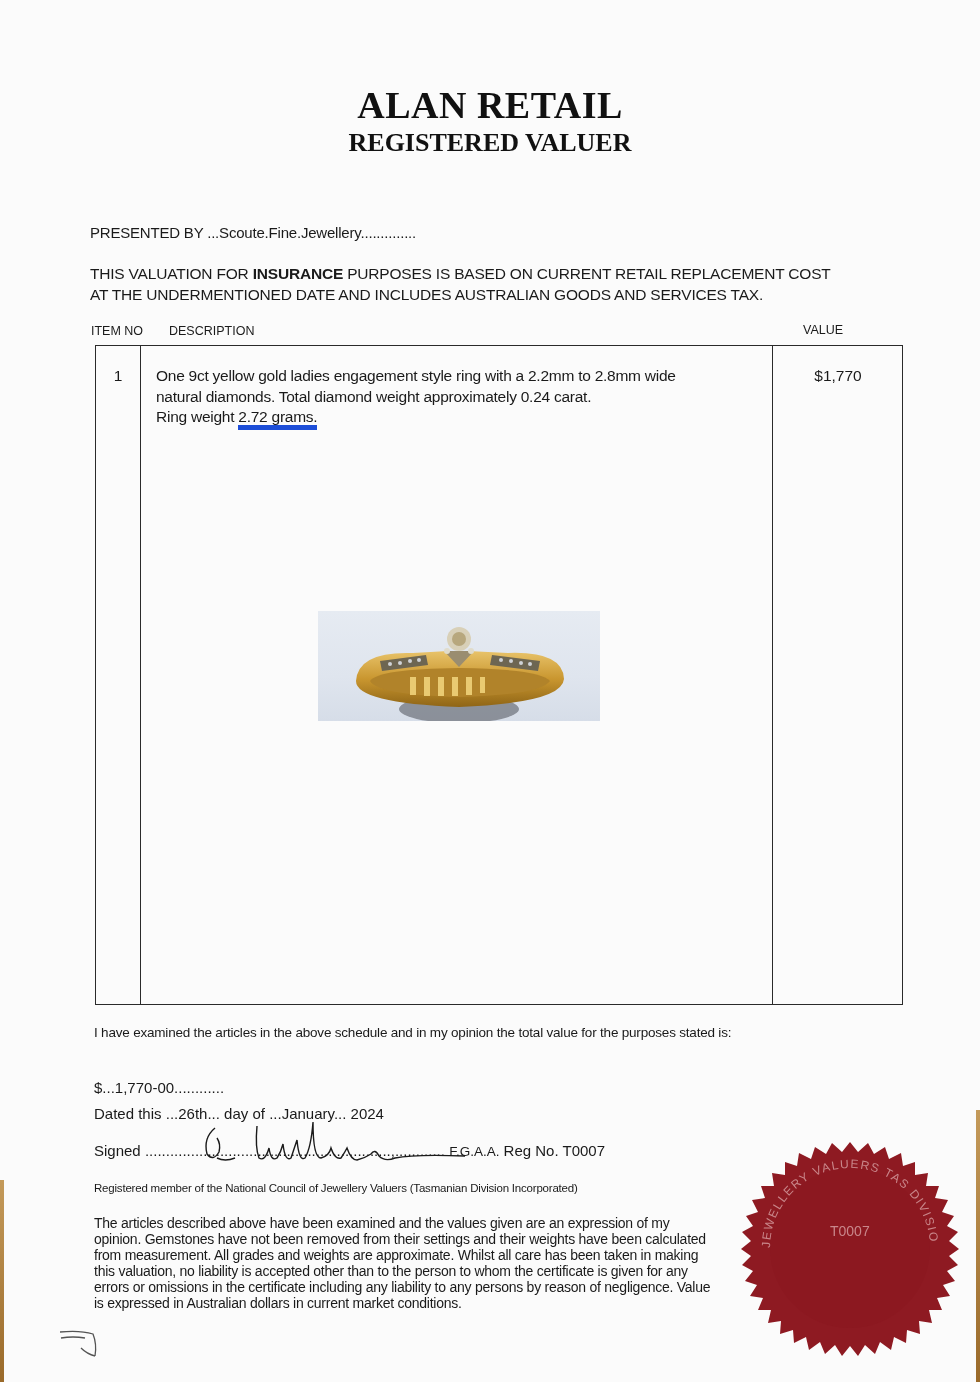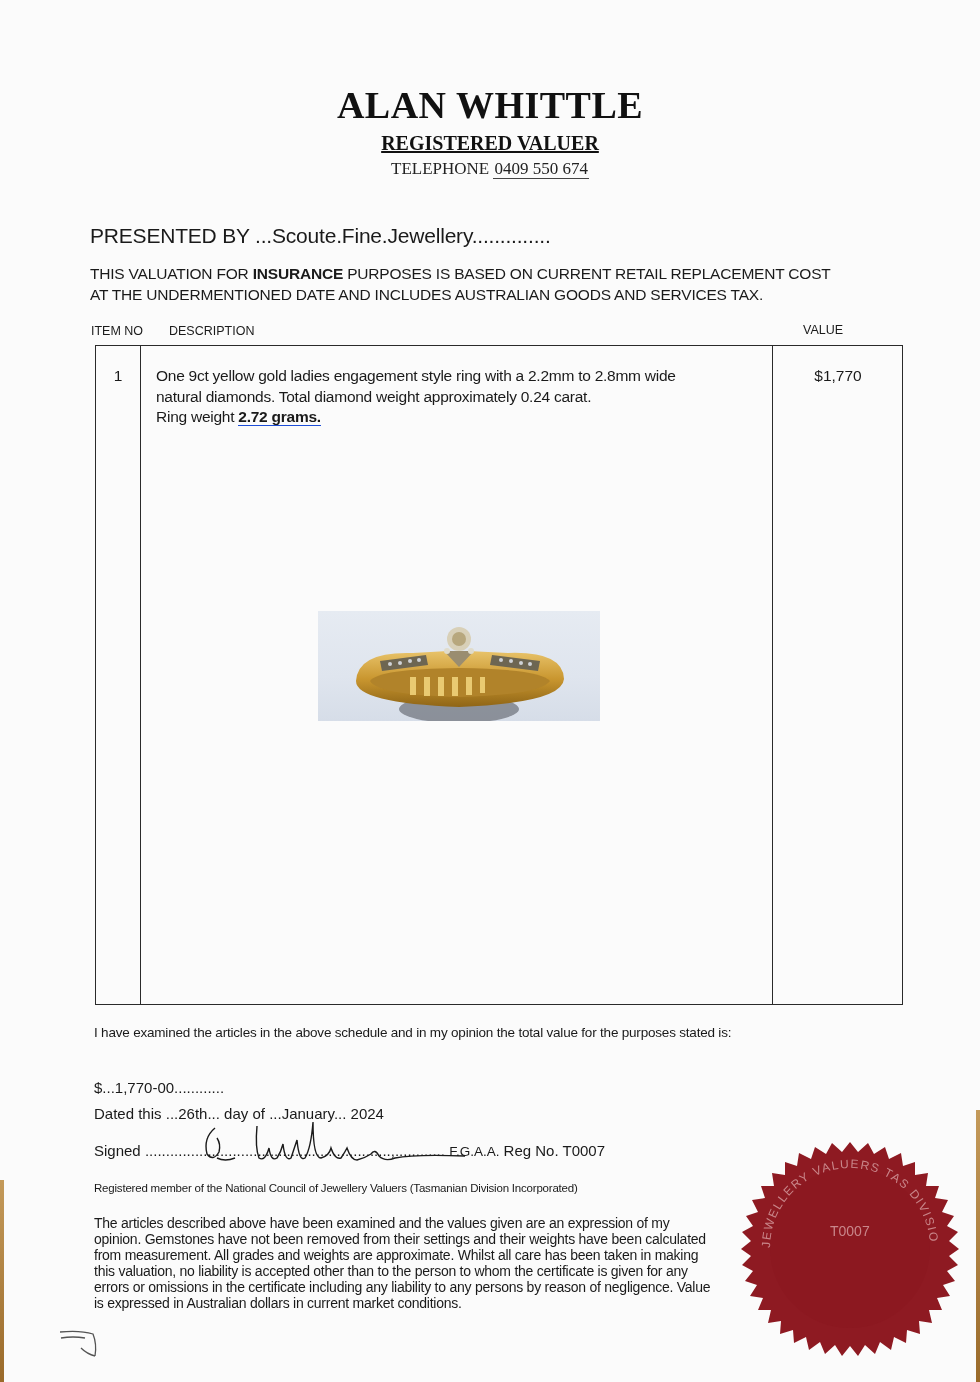--- a/index.html
+++ b/index.html
@@ -8,37 +8,37 @@
       background: #fbfbfb;
       position: relative;
       font-family: "Liberation Sans", sans-serif;
       color: #1a1a1a;
     }
     .edge-left { position: absolute; left: 0; top: 1180px; width: 4px; height: 202px; background: linear-gradient(#c49a5a, #9a6a2a); }
     .edge-right { position: absolute; right: 0; top: 1110px; width: 4px; height: 272px; background: linear-gradient(#c49a5a, #9a6a2a); }
 
     .header { position: absolute; left: 0; top: 84px; width: 980px; text-align: center; font-family: "Liberation Serif", serif; }
     .header .name { font-size: 38px; font-weight: bold; letter-spacing: 0.5px; line-height: 42px; color: #111; }
-    .header .role { font-size: 20px; font-weight: bold; line-height: 30px; margin-top: 2px; color: #111; text-decoration: underline; }
+    .header .role { font-size: 26px; font-weight: bold; line-height: 30px; margin-top: 2px; color: #111; }
     .header .line { font-size: 17px; line-height: 21px; color: #222; }
     .header .line .u { border-bottom: 1px solid #444; padding: 0 1px; }
 
-    .presented { position: absolute; left: 90px; top: 224px; font-size: 21px; letter-spacing: -0.2px; }
+    .presented { position: absolute; left: 90px; top: 224px; font-size: 15px; letter-spacing: -0.2px; }
     .purpose { position: absolute; left: 90px; top: 263px; font-size: 15.5px; line-height: 21px; letter-spacing: -0.2px; }
     .purpose b { font-weight: bold; }
 
     .col-heads { position: absolute; top: 324px; left: 0; width: 980px; font-size: 12.5px; }
     .col-heads span { position: absolute; }
 
     .table { position: absolute; left: 95px; top: 345px; width: 808px; height: 660px; border: 1.5px solid #2a2a2a; }
     .table .v1 { position: absolute; left: 44px; top: 0; bottom: 0; border-left: 1.5px solid #2a2a2a; }
     .table .v2 { position: absolute; left: 676px; top: 0; bottom: 0; border-left: 1.5px solid #2a2a2a; }
     .item-no { position: absolute; left: 0; width: 44px; top: 21px; text-align: center; font-size: 15.5px; }
     .desc { position: absolute; left: 60px; top: 20px; width: 600px; font-size: 15.5px; line-height: 20.5px; letter-spacing: -0.25px; }
-    .desc .u { border-bottom: 1px solid #1d4ed8; font-weight: bold; }
+    .desc .u { border-bottom: 5px solid #1d4ed8; }
     .value { position: absolute; left: 676px; width: 132px; top: 21px; text-align: center; font-size: 15.5px; }
 
     .photo { position: absolute; left: 222px; top: 265px; width: 282px; height: 110px; background: linear-gradient(180deg, #e6ebf2 0%, #dfe5ee 60%, #d6dde8 100%); overflow: hidden; }
 
     .statement { position: absolute; left: 94px; top: 1025px; font-size: 13.5px; letter-spacing: -0.2px; }
     .total { position: absolute; left: 94px; top: 1079px; font-size: 15px; }
     .dated { position: absolute; left: 94px; top: 1105px; font-size: 15px; }
     .signed { position: absolute; left: 94px; top: 1142px; font-size: 15px; width: 700px; }
     .signed b { font-weight: normal; font-size: 13.5px; }
     .sig-svg { position: absolute; left: 195px; top: 1118px; }
@@ -48,26 +48,22 @@
     .seal { position: absolute; left: 730px; top: 1140px; width: 240px; height: 240px; }
     .mark { position: absolute; left: 55px; top: 1328px; }
   </style>
 </head>
 <body>
 
 <div class="edge-left"></div>
 <div class="edge-right"></div>
 
 <div class="header">
-  <div class="name">ALAN WHITTLE</div>
+  <div class="name">ALAN RETAIL</div>
   <div class="role">REGISTERED VALUER</div>
-  <div class="line">
-    <span>TELEPHONE</span>
-    <span class="u">0409 550 674</span>
-  </div>
 </div>
 
 <div class="presented">
   <span>PRESENTED BY</span>
   <span>...Scoute.Fine.Jewellery..............</span>
 </div>
 
 <div class="purpose">
   <div><span>THIS VALUATION FOR </span><b>INSURANCE</b><span> PURPOSES IS BASED ON CURRENT RETAIL REPLACEMENT COST</span></div>
   <div>AT THE UNDERMENTIONED DATE AND INCLUDES AUSTRALIAN GOODS AND SERVICES TAX.</div>

